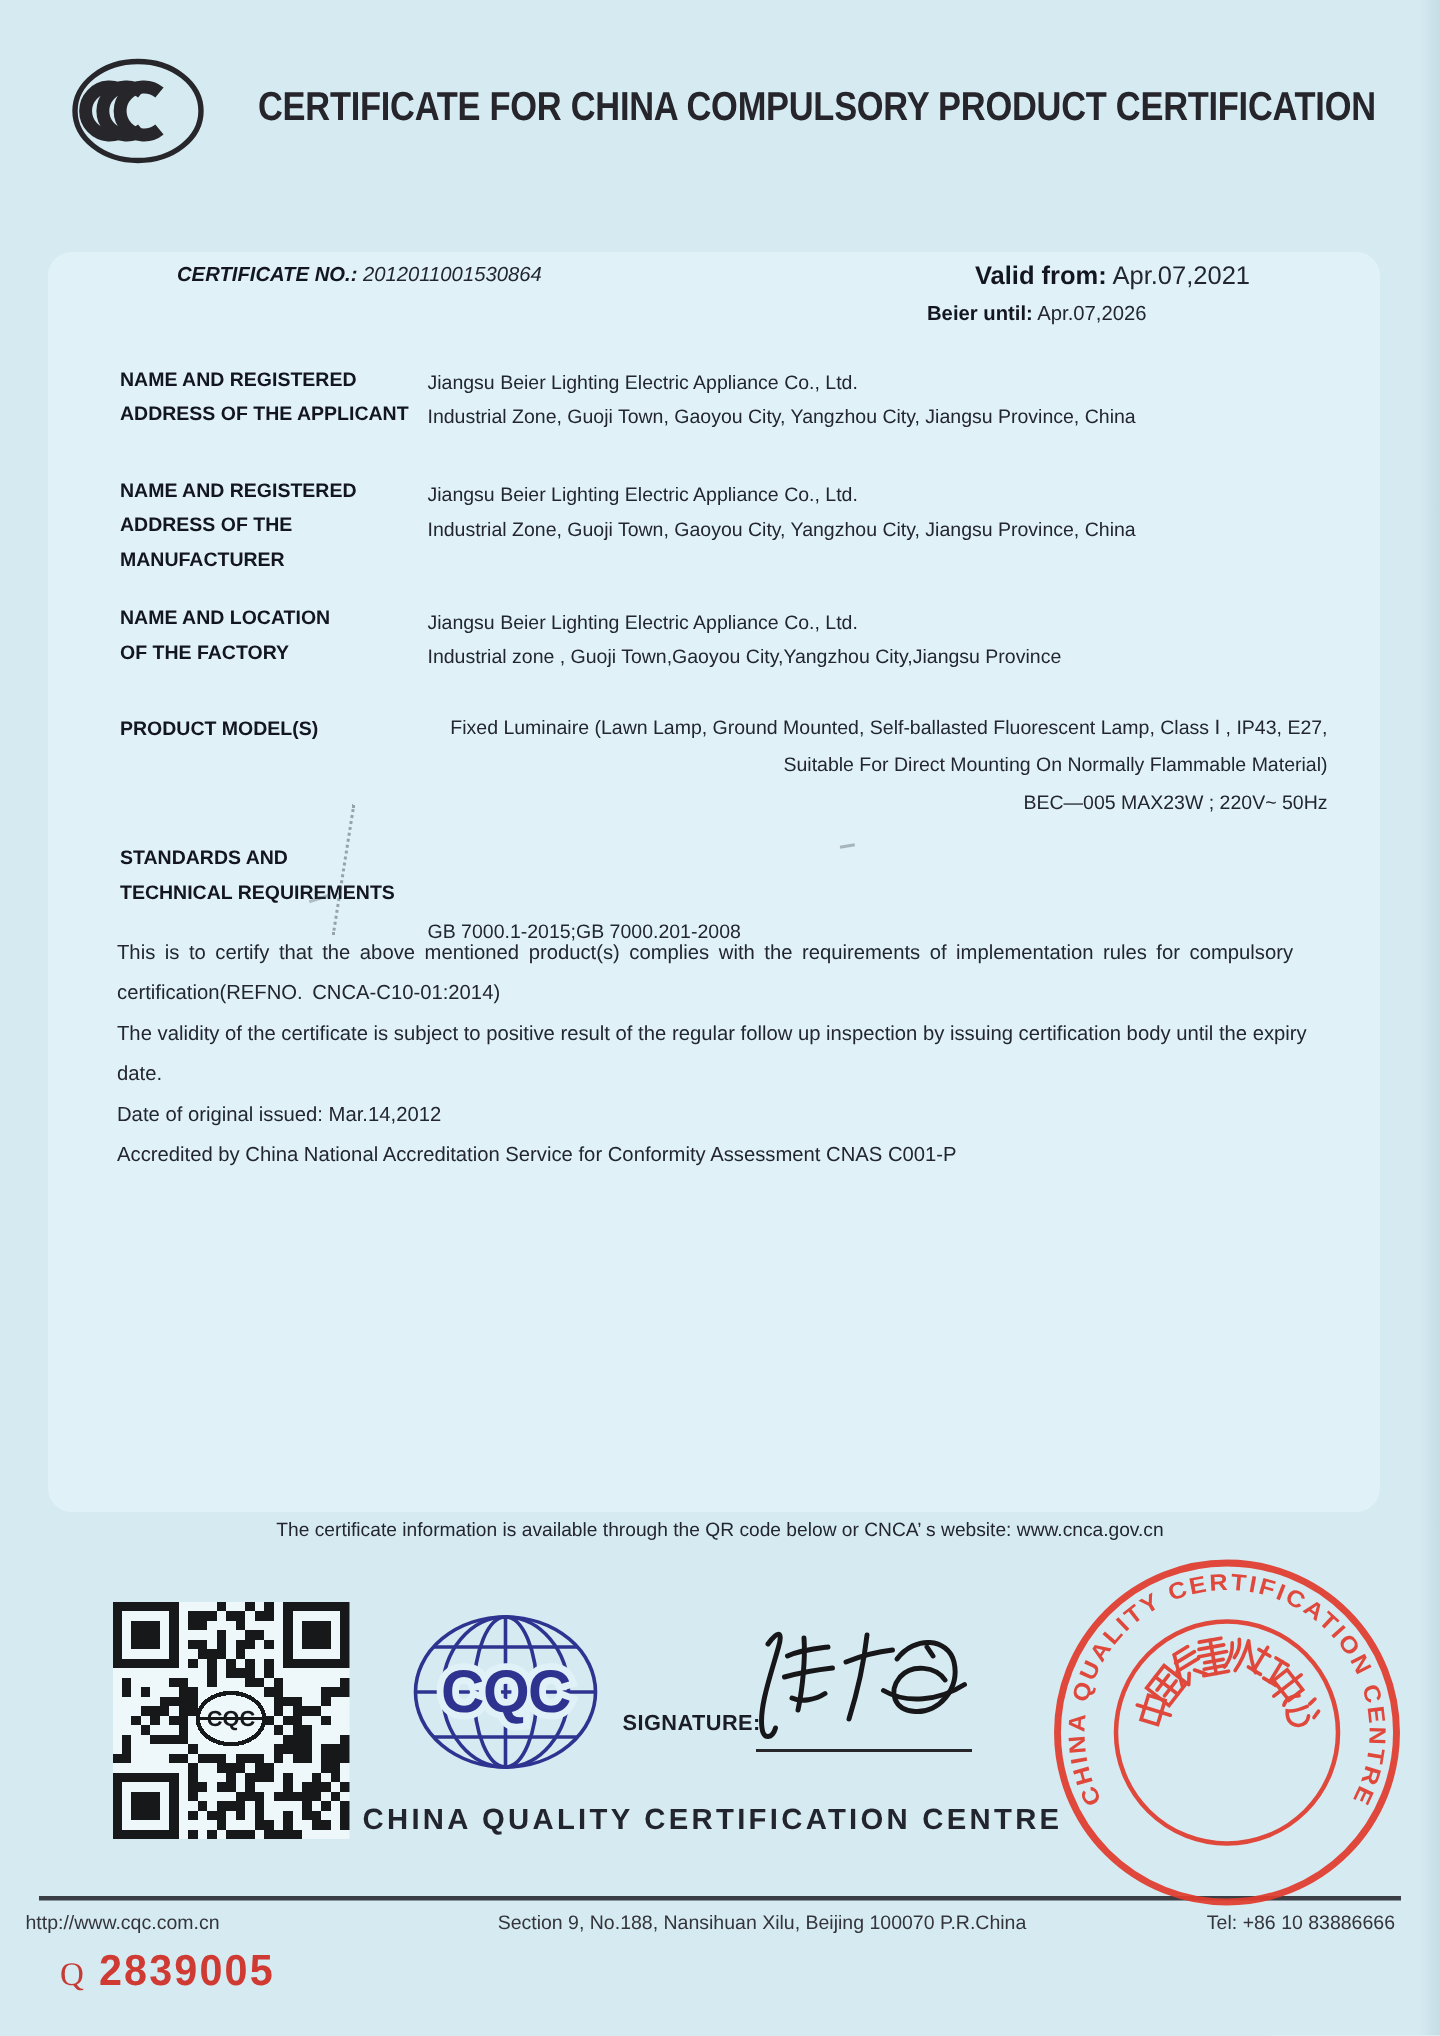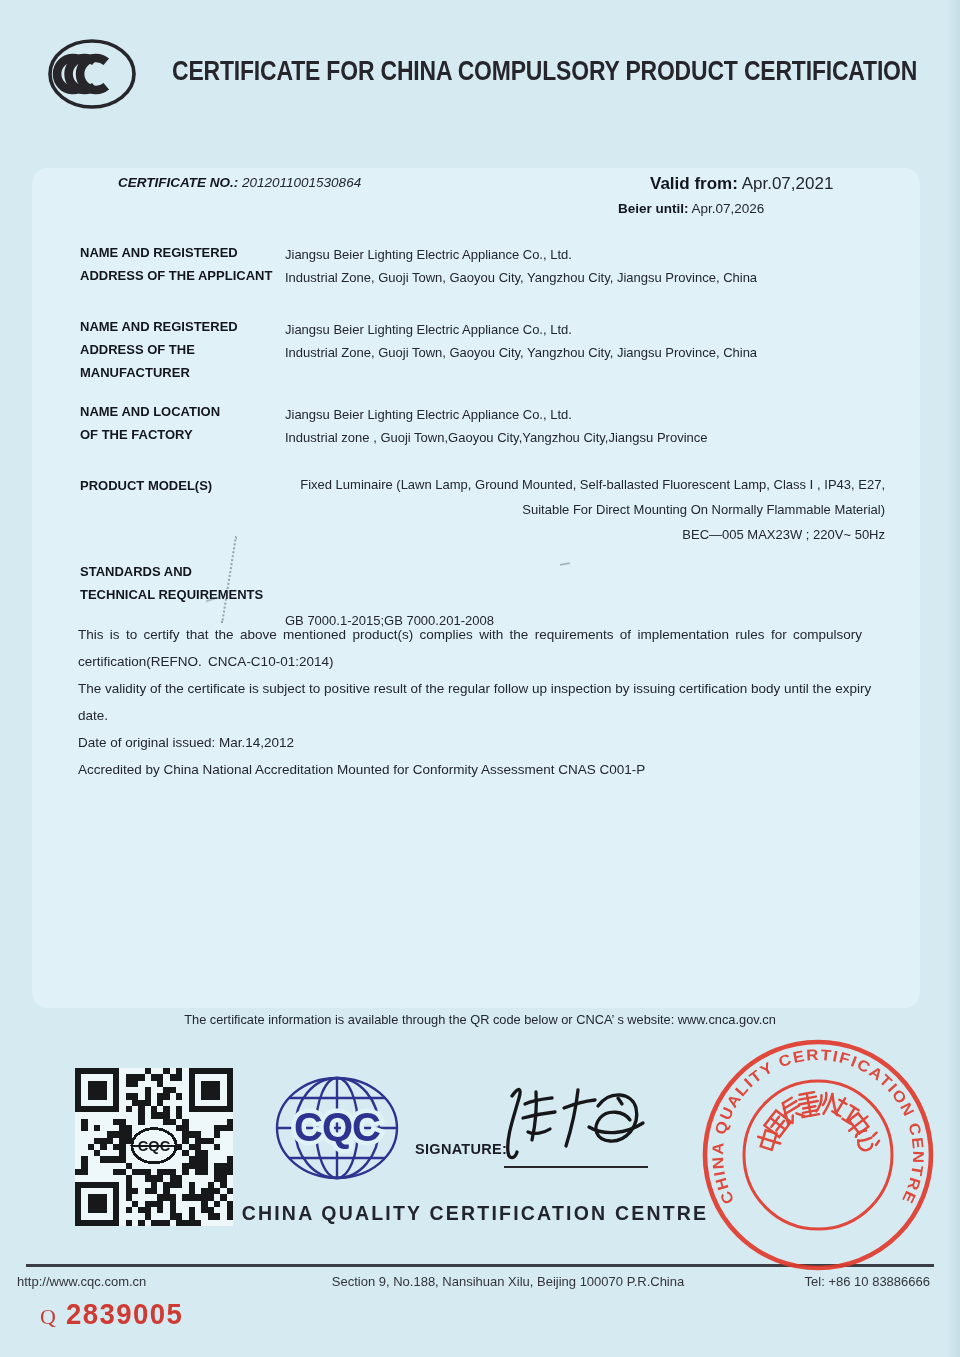--- a/index.html
+++ b/index.html
@@ -136,21 +136,21 @@
 <div class="abs field-label pre fl-standards">STANDARDS AND
 TECHNICAL REQUIREMENTS</div>
 <div class="abs field-value pre fv-standards">GB 7000.1-2015;GB 7000.201-2008</div>
 
 <div class="abs statements">
   <p class="pre justify">This is to certify that the above mentioned product(s) complies with the requirements of implementation rules for compulsory
 certification(REFNO. CNCA-C10-01:2014)</p>
   <p class="pre">The validity of the certificate is subject to positive result of the regular follow up inspection by issuing certification body until the expiry
 date.</p>
   <p class="pre">Date of original issued: Mar.14,2012</p>
-  <p class="pre">Accredited by China National Accreditation Mounted for Conformity Assessment CNAS C001-P</p>
+  <p class="pre">Accredited by China National Accreditation Service for Conformity Assessment CNAS C001-P</p>
 </div>
 
 <div class="abs smudge1"></div>
 <div class="abs smudge2"></div>
 <div class="abs smudge3"></div>
 
 <div class="abs qr-note">The certificate information is available through the QR code below or CNCA’ s website: www.cnca.gov.cn</div>
 
 <svg class="abs qr-code" id="qr-svg" viewBox="0 0 25 25" shape-rendering="crispEdges">
     <rect x="0" y="0" width="25" height="25" fill="#eef7fa"></rect>

